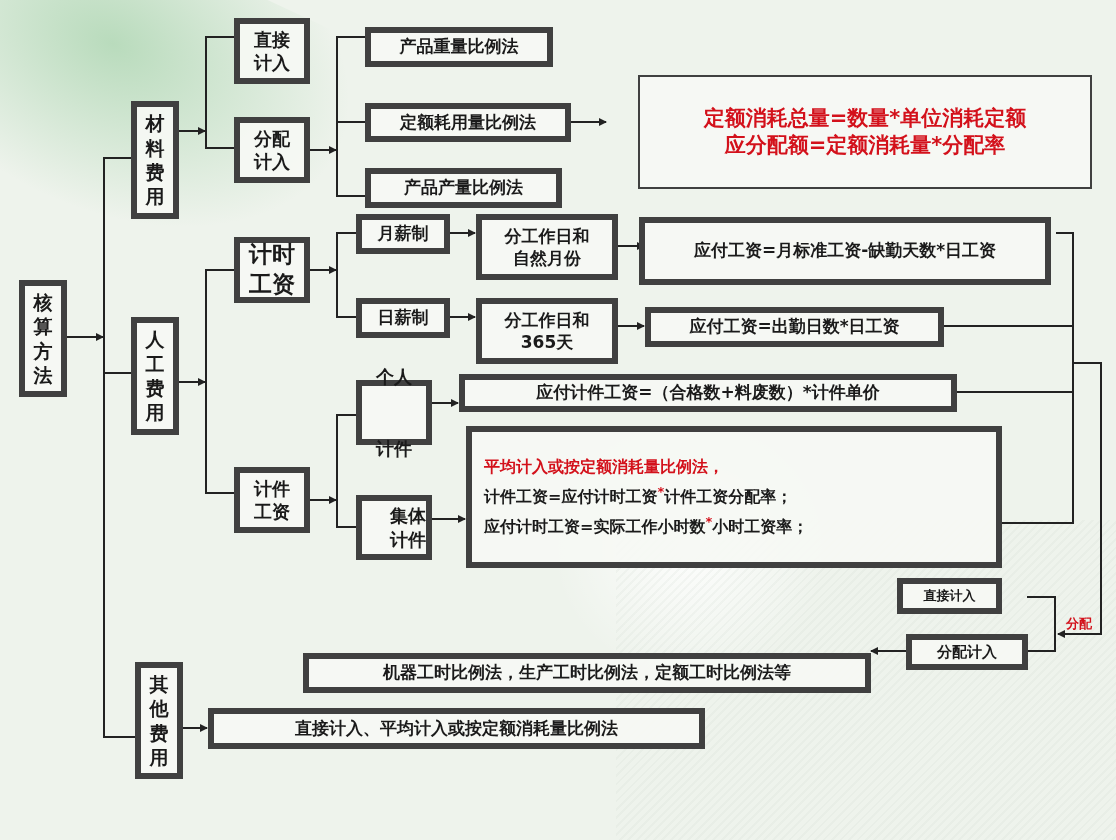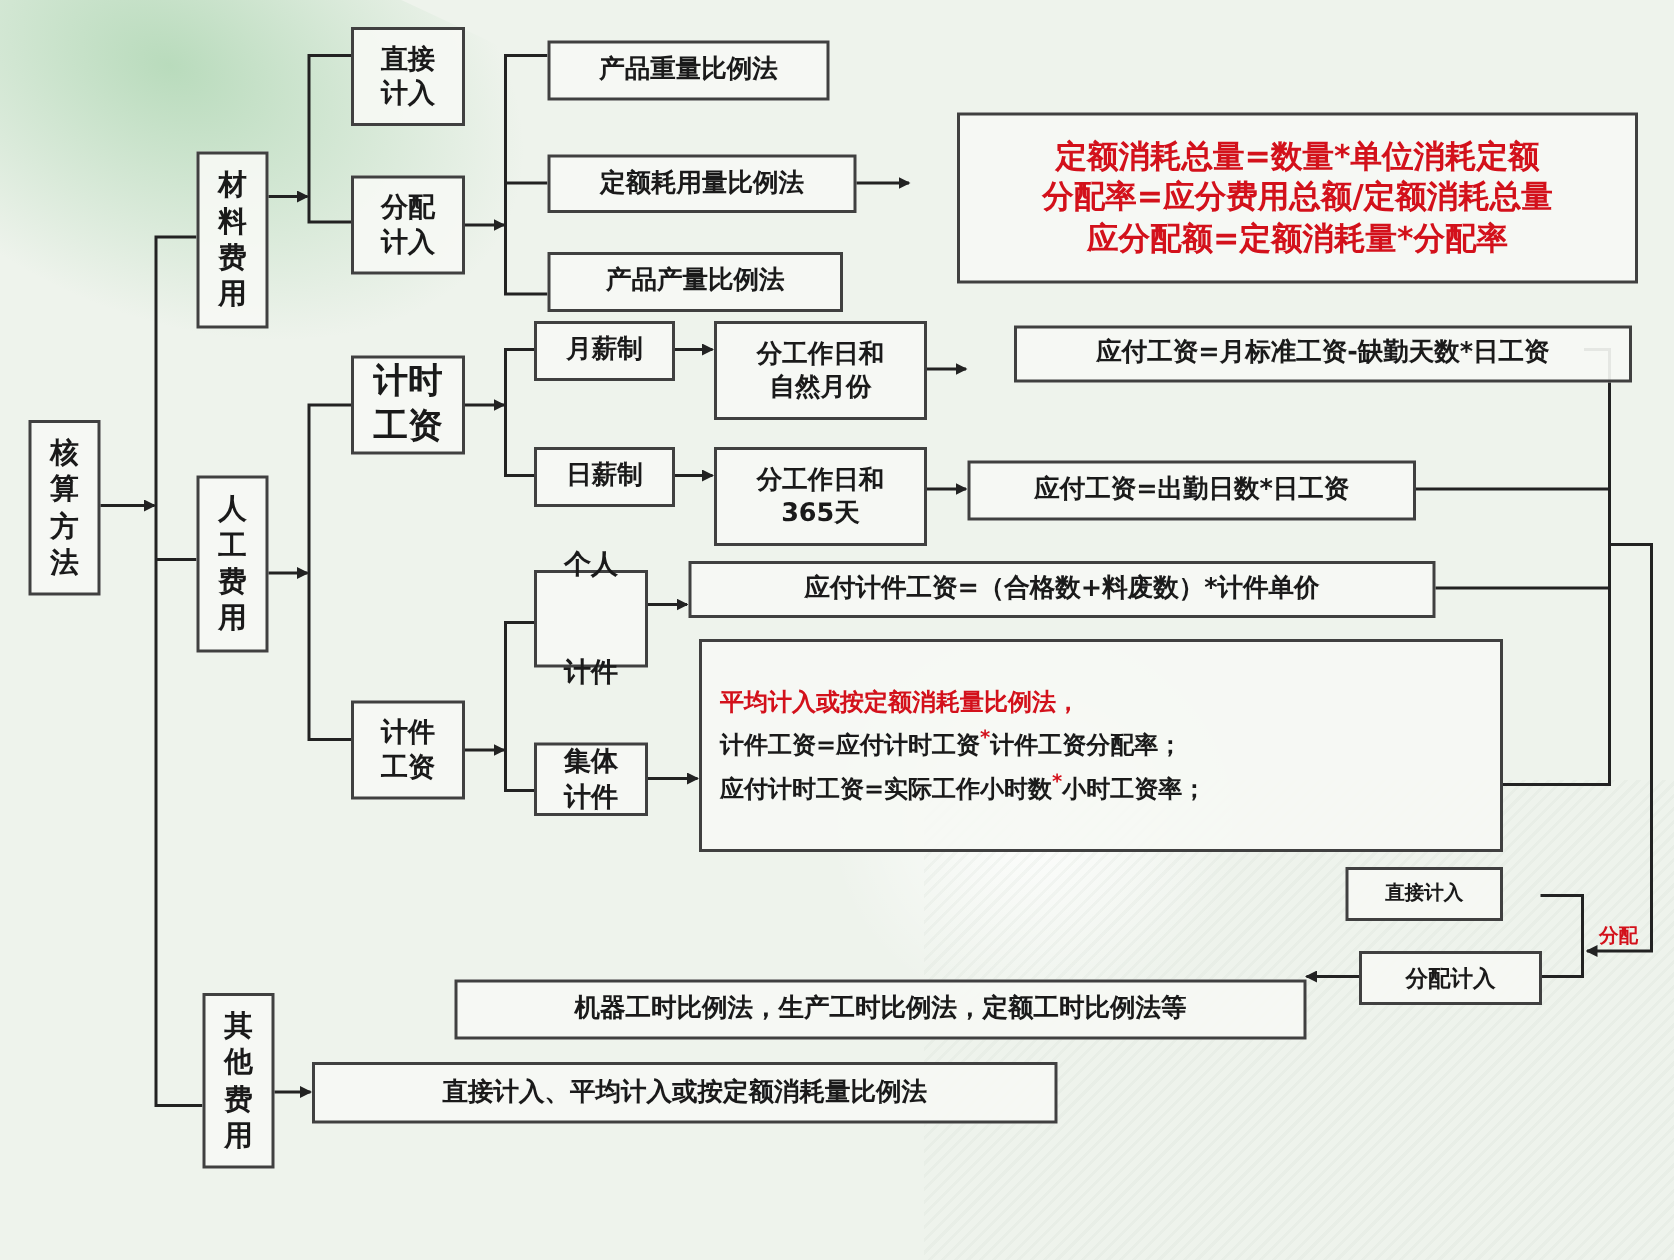--- a/index.html
+++ b/index.html
@@ -20,21 +20,21 @@
     pointer-events: none;
   }
   .bg-hatch {
     position: absolute; right: 0; bottom: 0; width: 500px; height: 320px;
     background: repeating-linear-gradient(135deg, rgba(200,210,200,0.25) 0 2px, rgba(0,0,0,0) 2px 6px);
     pointer-events: none; opacity: 0.6;
   }
   svg.lines { position: absolute; left: 0; top: 0; pointer-events: none; }
   .box {
     position: absolute; box-sizing: border-box;
-    border: 2px solid #404040; background: rgba(246,249,244,0.92);
+    border: 6px solid #404040; background: rgba(246,249,244,0.92);
     display: flex; align-items: center; justify-content: center;
     text-align: center; font-size: 17px; line-height: 1.25; font-weight: bold;
   }
   .vbox { flex-direction: column; font-size: 19px; line-height: 1.28; }
   .vbox span { display: block; }
   .two-line { flex-direction: column; font-size: 17px; line-height: 1.3; }
   .red-box {
     color: #d3111b; font-size: 21px; flex-direction: column; line-height: 1.3;
     border-width: 2px;
   }
@@ -136,21 +136,20 @@
 </div>
 <div class="box two-line" style="left:234px;top:117px;width:76px;height:66px;font-size:18px;">
   <span>分配</span>
   <span>计入</span>
 </div>
 <div class="box" style="left:365px;top:27px;width:188px;height:40px;">产品重量比例法</div>
 <div class="box" style="left:365px;top:103px;width:206px;height:39px;">定额耗用量比例法</div>
 <div class="box" style="left:365px;top:168px;width:197px;height:40px;">产品产量比例法</div>
 <div class="box red-box" style="left:607px;top:75px;width:454px;height:114px;margin-left:31px;">
   <span>定额消耗总量=数量*单位消耗定额</span>
-  <span>分配率=应分费用总额/定额消耗总量</span>
   <span>应分配额=定额消耗量*分配率</span>
 </div>
 
 <div class="box two-line" style="left:234px;top:237px;width:76px;height:66px;font-size:23px;">
   <span>计时</span>
   <span>工资</span>
 </div>
 <div class="box two-line" style="left:234px;top:467px;width:76px;height:66px;font-size:18px;">
   <span>计件</span>
   <span>工资</span>
@@ -161,28 +160,28 @@
 
 <div class="box two-line" style="left:476px;top:214px;width:142px;height:66px;">
   <span>分工作日和</span>
   <span>自然月份</span>
 </div>
 <div class="box two-line" style="left:476px;top:298px;width:142px;height:66px;">
   <span>分工作日和</span>
   <span>365天</span>
 </div>
 
-<div class="box" style="left:676px;top:217px;width:412px;height:38px;">应付工资=月标准工资-缺勤天数*日工资</div>
+<div class="box" style="left:639px;top:217px;width:412px;height:68px;">应付工资=月标准工资-缺勤天数*日工资</div>
 <div class="box" style="left:645px;top:307px;width:299px;height:40px;">应付工资=出勤日数*日工资</div>
 
 <div class="box two-line" style="left:356px;top:380px;width:76px;height:65px;font-size:18px;gap:48px;">
   <span>个人</span>
   <span>计件</span>
 </div>
-<div class="box two-line" style="left:356px;top:495px;width:76px;height:49px;font-size:18px;">
+<div class="box two-line" style="left:356px;top:495px;width:76px;height:65px;font-size:18px;align-items:flex-end;">
   <span>集体</span>
   <span>计件</span>
 </div>
 
 <div class="box" style="left:459px;top:374px;width:498px;height:38px;">应付计件工资=（合格数+料废数）*计件单价</div>
 
 <div class="box multi" style="left:466px;top:426px;width:536px;height:142px;">
   <div class="red">平均计入或按定额消耗量比例法，</div>
   <div><span>计件工资=应付计时工资</span><span class="star">*</span><span>计件工资分配率；</span></div>
   <div><span>应付计时工资=实际工作小时数</span><span class="star">*</span><span>小时工资率；</span></div>

